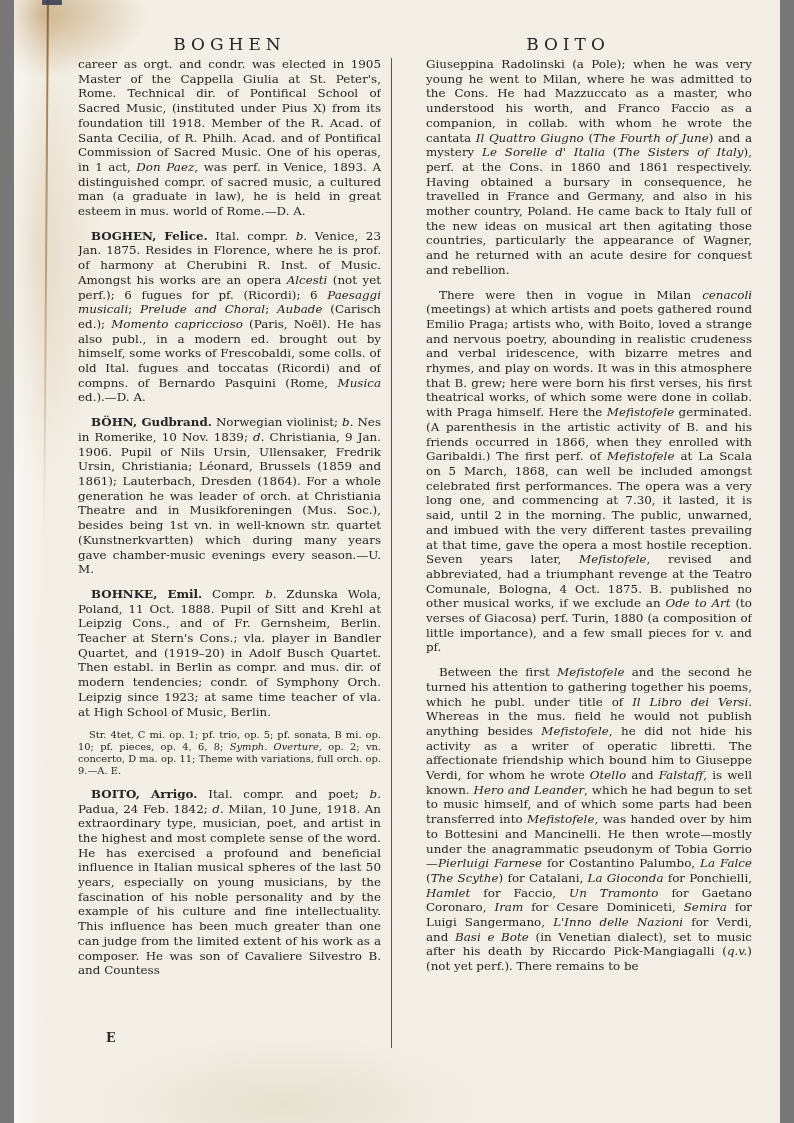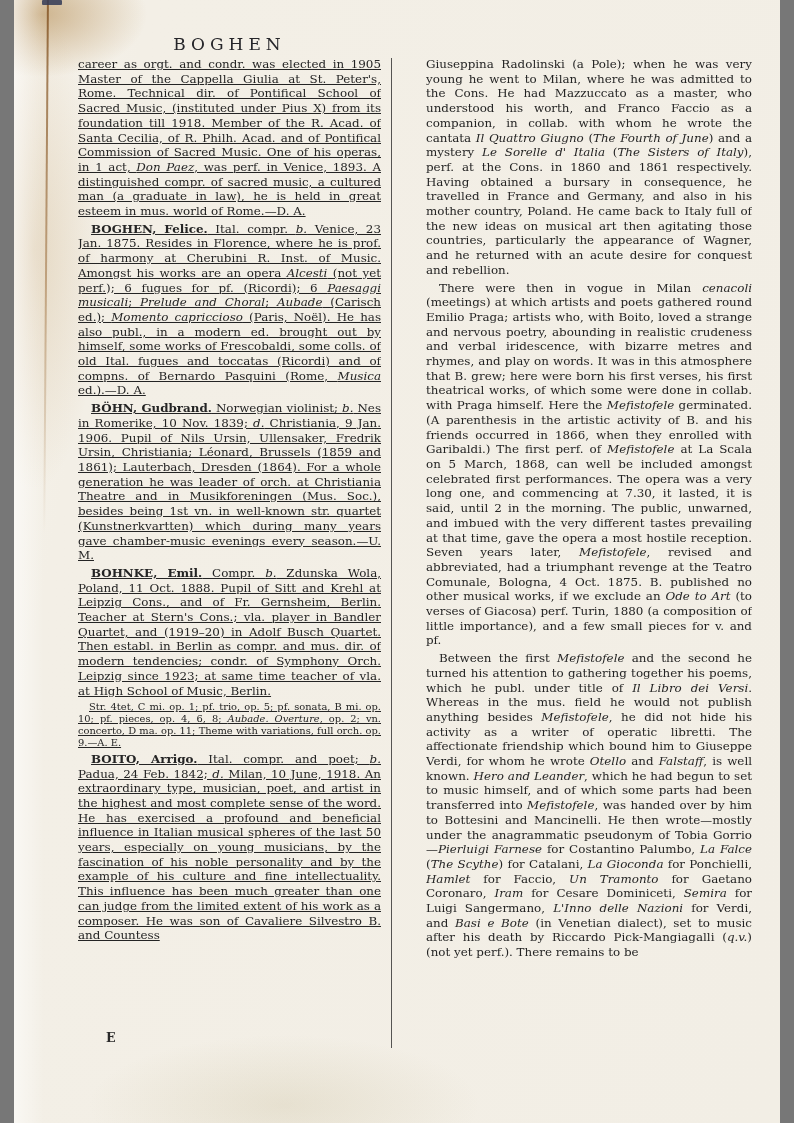--- a/index.html
+++ b/index.html
@@ -42,24 +42,24 @@
     position:absolute; top:34px; font-size:17px; letter-spacing:5px;
     color:#26262a; text-align:center;
   }
   .head-left  { left:64px;  width:303px; }
   .head-right { left:391px; width:326px; }
   .col {
     position:absolute; top:57px;
     text-align:justify; overflow:hidden;
     font-size:11.9px; line-height:14.7px;
   }
-  .col-left  { left:64px;  width:303px; height:982px;text-decoration:underline; }
+  .col-left  { left:64px;  width:303px; height:982px; }
   .col-right { left:412px; width:326px; height:992px; }
   p.para { margin:0; }
-  p.para + p.para { margin-top:3px; }
+  p.para + p.para { margin-top:10px; }
   p.indent { text-indent:13px; }
   p.small { font-size:9.9px; line-height:11.9px; text-indent:11px; }
   .sig {
     position:absolute; left:92px; top:1030px;
     font-size:12.5px; font-weight:bold; color:#2a2a2a;
   }
   .pagenum {
     position:absolute; left:0; top:1028px; width:794px;
     text-align:right; font-size:13px; color:#2a2a2a;
   }
@@ -68,27 +68,28 @@
 <body>
 
 <div class="page">
   <div class="fold-light"></div>
   <div class="fold-line"></div>
   <div class="corner-mark"></div>
   <div class="page-edge"></div>
   <div class="column-divider"></div>
 
   <div class="head head-left">BOGHEN</div>
+  <div class="head head-right">BOITO</div>
 
   <div class="col col-left">
     <p class="para"><span>career as orgt. and condr. was elected in 1905 Master of the Cappella Giulia at St. Peter's, Rome.  Technical dir. of Pontifical School of Sacred Music, (instituted under Pius X) from its foundation till 1918.  Member of the R. Acad. of Santa Cecilia, of R. Philh. Acad. and of Pontifical Commission of Sacred Music. One of his operas, in 1 act, </span><i>Don Paez</i><span>, was perf. in Venice, 1893.  A distinguished compr. of sacred music, a cultured man (a graduate in law), he is held in great esteem in mus. world of Rome.—D. A.</span></p>
     <p class="para indent"><b>BOGHEN, Felice.</b><span>  Ital. compr. </span><i>b.</i><span> Venice, 23 Jan. 1875.  Resides in Florence, where he is prof. of harmony at Cherubini R. Inst. of Music. Amongst his works are an opera </span><i>Alcesti</i><span> (not yet perf.); 6 fugues for pf. (Ricordi); 6 </span><i>Paesaggi musicali</i><span>; </span><i>Prelude and Choral</i><span>; </span><i>Aubade</i><span> (Carisch ed.); </span><i>Momento capriccioso</i><span> (Paris, Noël).  He has also publ., in a modern ed. brought out by himself, some works of Frescobaldi, some colls. of old Ital. fugues and toccatas (Ricordi) and of compns. of Bernardo Pasquini (Rome, </span><i>Musica</i><span> ed.).—D. A.</span></p>
     <p class="para indent"><b>BÖHN, Gudbrand.</b><span>  Norwegian violinist; </span><i>b.</i><span> Nes in Romerike, 10 Nov. 1839; </span><i>d.</i><span> Christiania, 9 Jan. 1906.  Pupil of Nils Ursin, Ullensaker, Fredrik Ursin, Christiania; Léonard, Brussels (1859 and 1861); Lauterbach, Dresden (1864). For a whole generation he was leader of orch. at Christiania Theatre and in Musikforeningen (Mus. Soc.), besides being 1st vn. in well-known str. quartet (Kunstnerkvartten) which during many years gave chamber-music evenings every season.—U. M.</span></p>
     <p class="para indent"><b>BOHNKE, Emil.</b><span>  Compr. </span><i>b.</i><span> Zdunska Wola, Poland, 11 Oct. 1888.  Pupil of Sitt and Krehl at Leipzig Cons., and of Fr. Gernsheim, Berlin. Teacher at Stern's Cons.; vla. player in Bandler Quartet, and (1919–20) in Adolf Busch Quartet. Then establ. in Berlin as compr. and mus. dir. of modern tendencies; condr. of Symphony Orch. Leipzig since 1923; at same time teacher of vla. at High School of Music, Berlin.</span></p>
-    <p class="para small"><span>Str. 4tet, C mi. op. 1;  pf. trio, op. 5;  pf. sonata, B mi. op. 10;  pf. pieces, op. 4, 6, 8; </span><i>Aubade. Overture</i><span>, op. 2;  vn. concerto, D ma. op. 11; Theme with variations, full orch. op. 9.—A. E.</span></p>
+    <p class="para small"><span>Str. 4tet, C mi. op. 1;  pf. trio, op. 5;  pf. sonata, B mi. op. 10;  pf. pieces, op. 4, 6, 8; </span><i>Symph. Overture</i><span>, op. 2;  vn. concerto, D ma. op. 11; Theme with variations, full orch. op. 9.—A. E.</span></p>
     <p class="para indent"><b>BOITO, Arrigo.</b><span>  Ital. compr. and poet; </span><i>b.</i><span> Padua, 24 Feb. 1842; </span><i>d.</i><span> Milan, 10 June, 1918. An extraordinary type, musician, poet, and artist in the highest and most complete sense of the word.  He has exercised a profound and beneficial influence in Italian musical spheres of the last 50 years, especially on young musicians, by the fascination of his noble personality and by the example of his culture and fine intellectuality.  This influence has been much greater than one can judge from the limited extent of his work as a composer.  He was son of Cavaliere Silvestro B. and Countess</span></p>
   </div>
 
   <div class="col col-right">
     <p class="para"><span>Giuseppina Radolinski (a Pole);  when he was very young he went to Milan, where he was admitted to the Cons.  He had Mazzuccato as a master, who understood his worth, and Franco Faccio as a companion, in collab. with whom he wrote the cantata </span><i>Il Quattro Giugno</i><span> (</span><i>The Fourth of June</i><span>) and a mystery </span><i>Le Sorelle d' Italia</i><span> (</span><i>The Sisters of Italy</i><span>), perf. at the Cons. in 1860 and 1861 respectively.  Having obtained a bursary in consequence, he travelled in France and Germany, and also in his mother country, Poland.  He came back to Italy full of the new ideas on musical art then agitating those countries, particularly the appearance of Wagner, and he returned with an acute desire for conquest and rebellion.</span></p>
     <p class="para indent"><span>There were then in vogue in Milan </span><i>cenacoli</i><span> (meetings) at which artists and poets gathered round Emilio Praga;  artists who, with Boito, loved a strange and nervous poetry, abounding in realistic crudeness and verbal iridescence, with bizarre metres and rhymes, and play on words.  It was in this atmosphere that B. grew; here were born his first verses, his first theatrical works, of which some were done in collab. with Praga himself.  Here the </span><i>Mefistofele</i><span> germinated.  (A parenthesis in the artistic activity of B. and his friends occurred in 1866, when they enrolled with Garibaldi.)  The first perf. of </span><i>Mefistofele</i><span> at La Scala on 5 March, 1868, can well be included amongst celebrated first performances.  The opera was a very long one, and commencing at 7.30, it lasted, it is said, until 2 in the morning.  The public, unwarned, and imbued with the very different tastes prevailing at that time, gave the opera a most hostile reception.   Seven  years  later,  </span><i>Mefistofele</i><span>, revised and abbreviated, had a triumphant revenge at the Teatro Comunale, Bologna, 4 Oct. 1875.  B. published no other musical works, if we exclude an </span><i>Ode to Art</i><span> (to verses of Giacosa) perf. Turin, 1880 (a composition of little importance), and a few small pieces for v. and pf.</span></p>
     <p class="para indent"><span>Between the first </span><i>Mefistofele</i><span> and the second he turned his attention to gathering together his poems, which he publ. under title of </span><i>Il Libro dei Versi</i><span>.  Whereas in the mus. field he would not publish anything besides </span><i>Mefistofele</i><span>, he did not hide his activity as a writer of operatic libretti.  The affectionate friendship which bound him to Giuseppe Verdi, for whom he wrote </span><i>Otello</i><span> and </span><i>Falstaff</i><span>, is well known. </span><i>Hero and Leander</i><span>, which he had begun to set to music himself, and of which some parts had been transferred into </span><i>Mefistofele</i><span>, was handed over by him to Bottesini and Mancinelli.  He then wrote—mostly under the anagrammatic pseudonym of Tobia Gorrio—</span><i>Pierluigi Farnese</i><span> for Costantino Palumbo, </span><i>La Falce</i><span> (</span><i>The Scythe</i><span>) for Catalani, </span><i>La Gioconda</i><span> for Ponchielli, </span><i>Hamlet</i><span> for Faccio, </span><i>Un Tramonto</i><span> for Gaetano Coronaro, </span><i>Iram</i><span> for Cesare Dominiceti, </span><i>Semira</i><span> for Luigi Sangermano, </span><i>L'Inno delle Nazioni</i><span> for Verdi, and </span><i>Basi e Bote</i><span> (in Venetian dialect), set to music after his death by Riccardo Pick-Mangiagalli (</span><i>q.v.</i><span>) (not yet perf.).  There remains to be</span></p>
   </div>
 
   <div class="sig">E</div>

